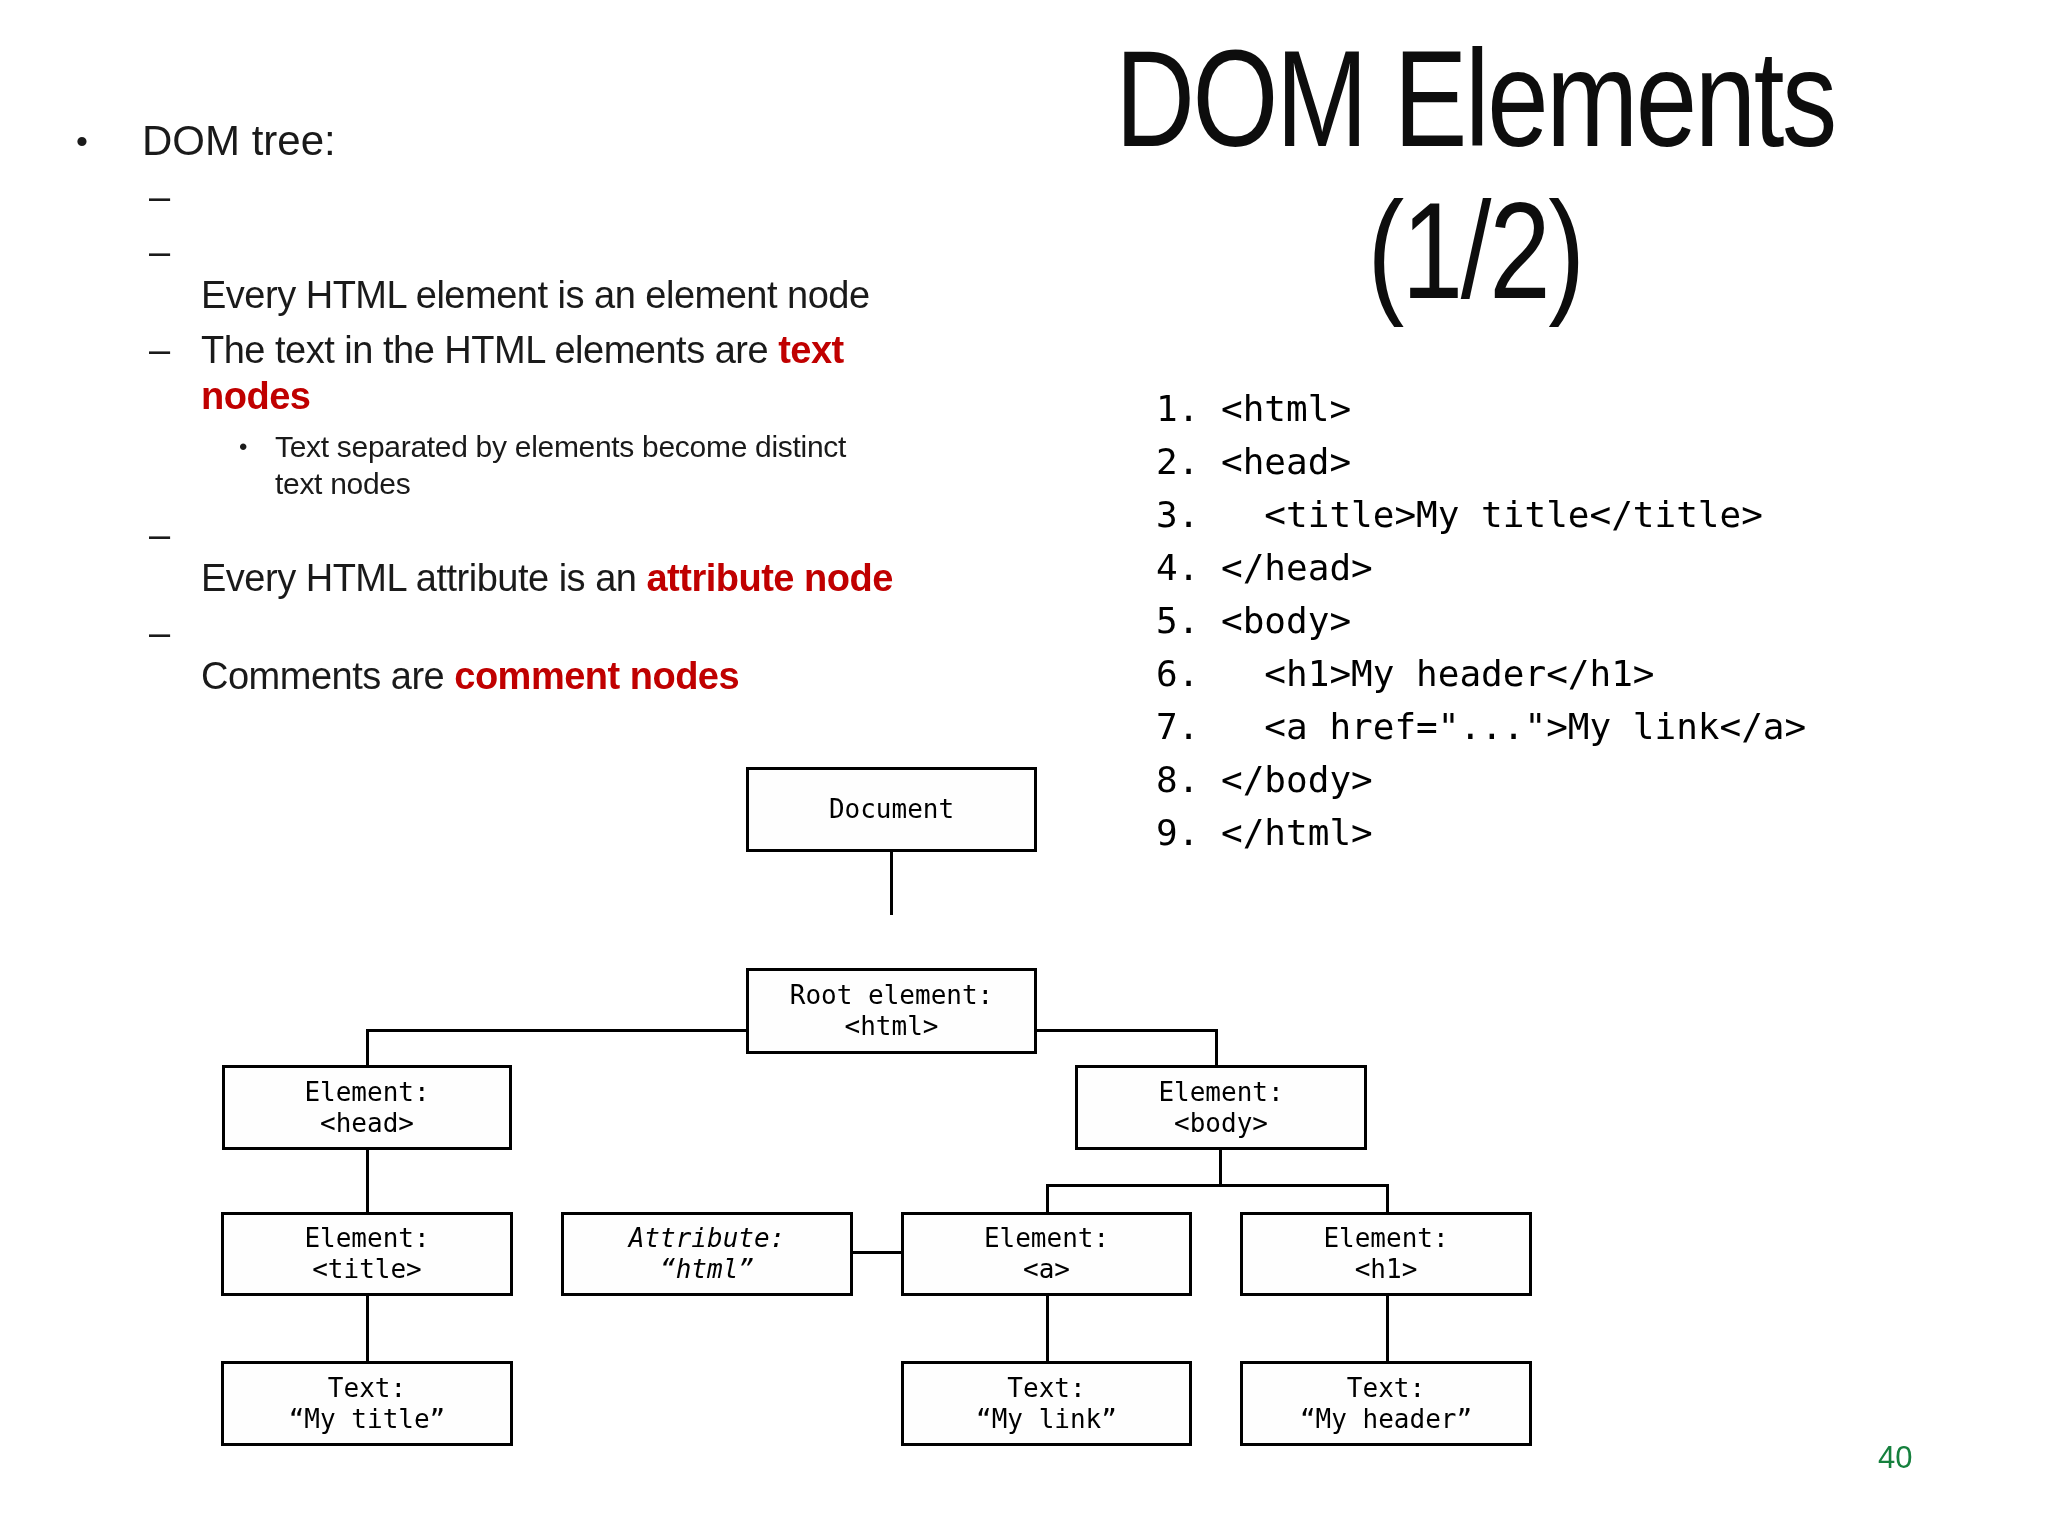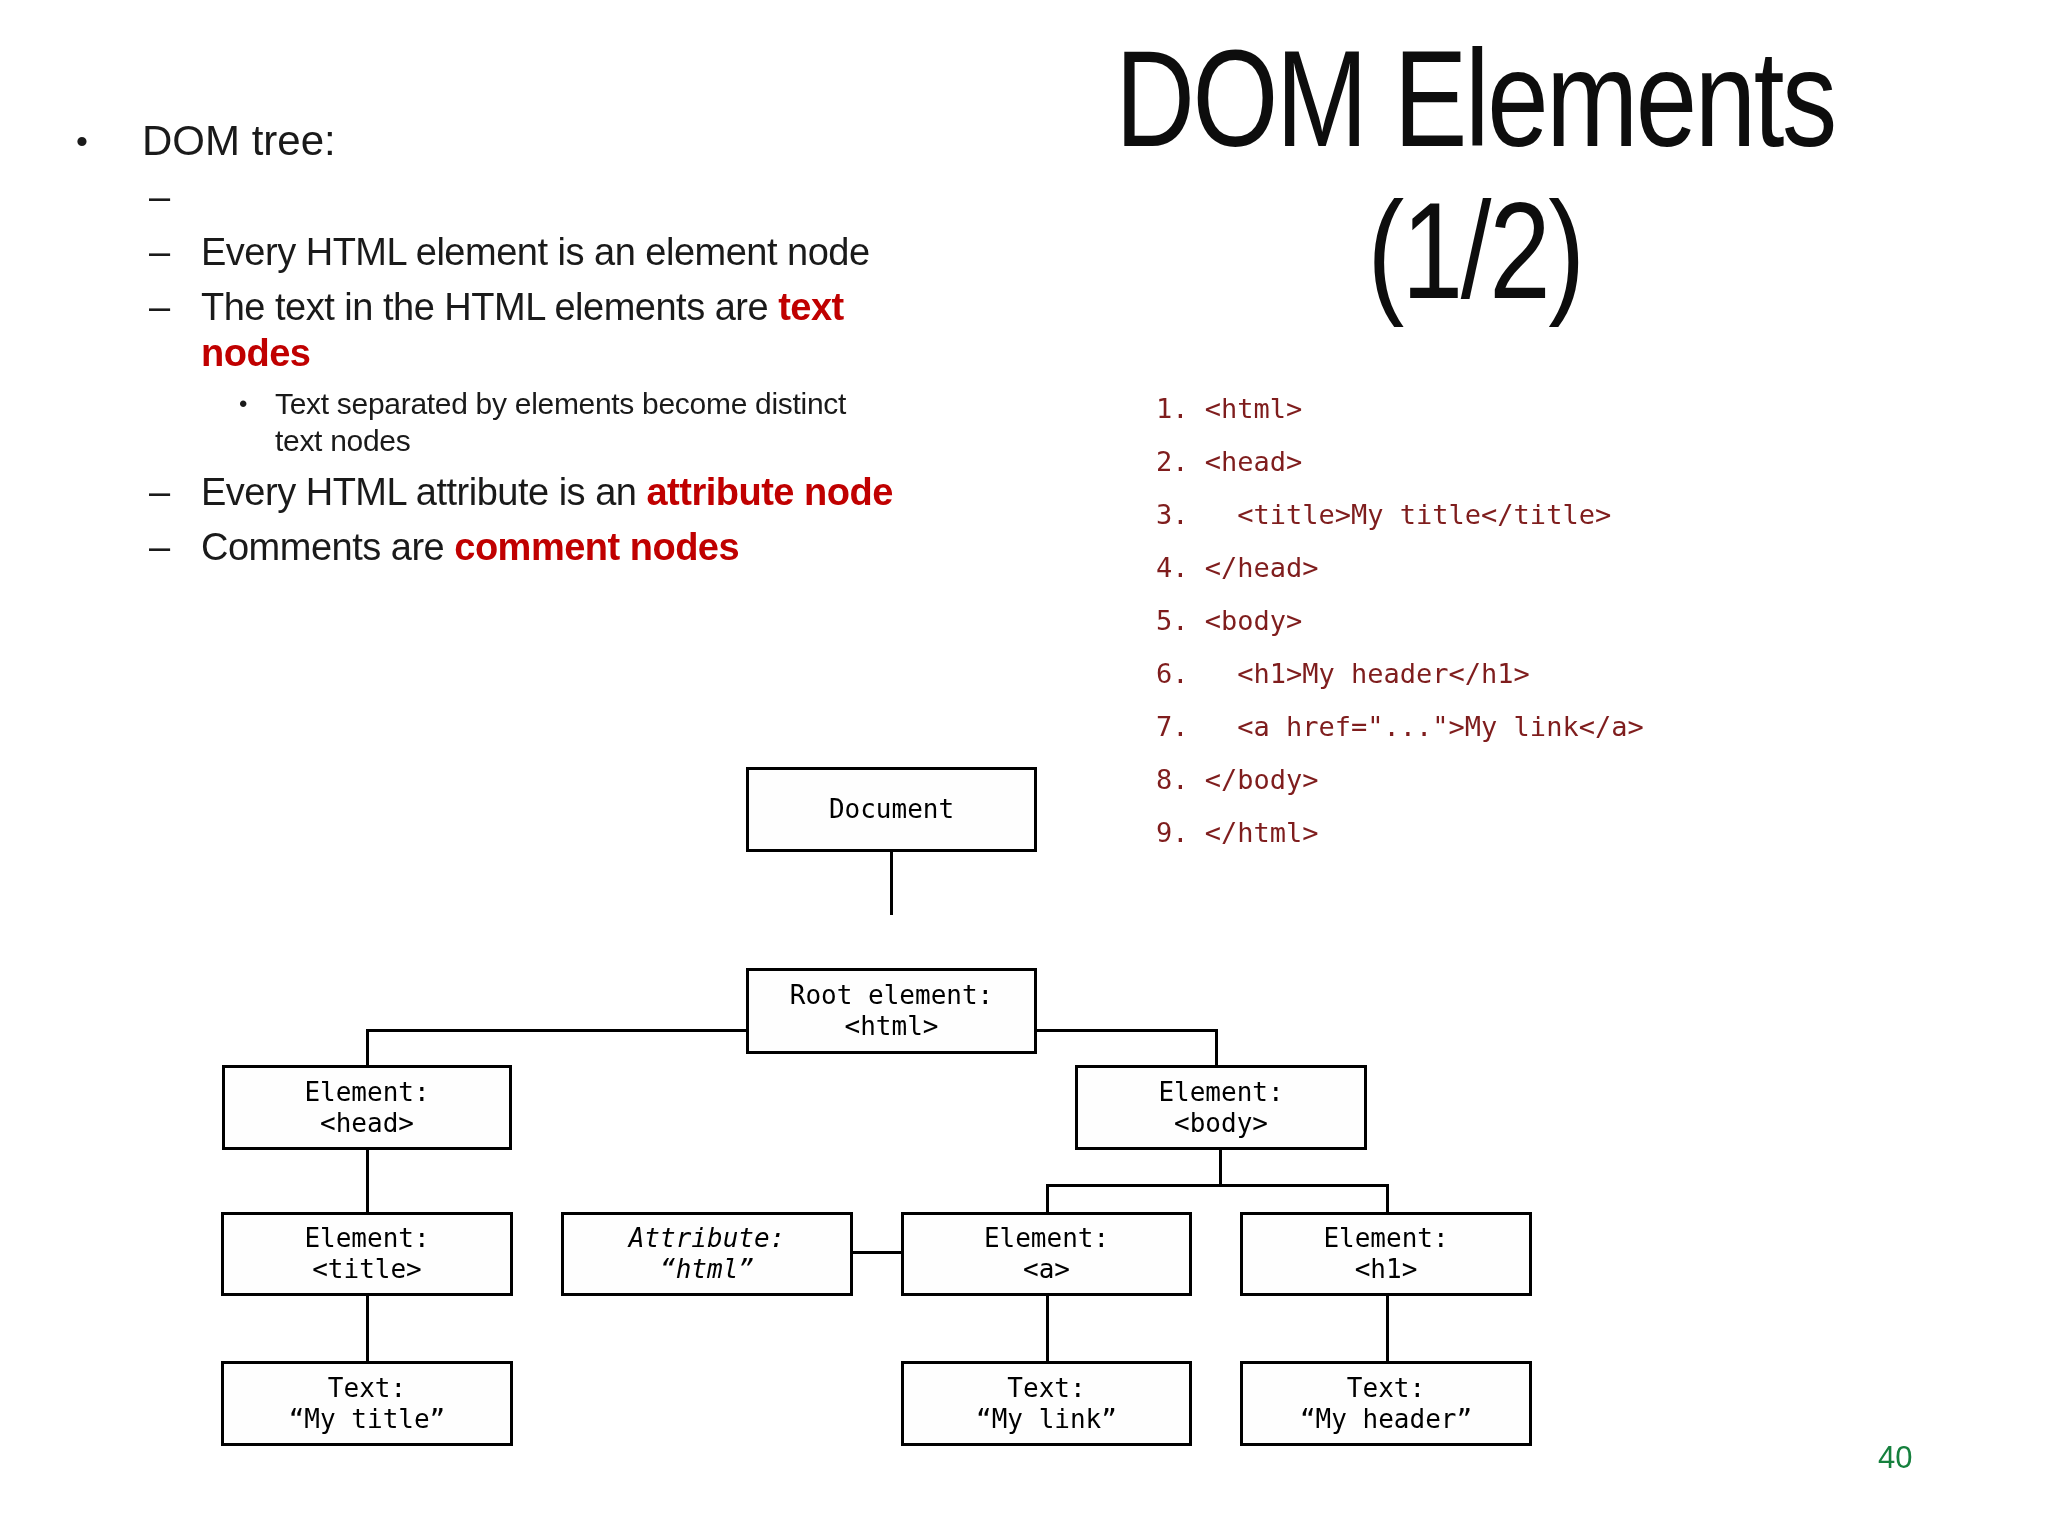--- a/index.html
+++ b/index.html
@@ -26,31 +26,31 @@
   .mk{flex:0 0 auto;text-align:left;}
   .l1{font-size:42px;line-height:50px;margin-bottom:8px;}
   .l1 .mk{width:66px;padding-left:12px;font-size:34px;}
   .l2{font-size:38px;line-height:46px;margin-left:85px;margin-bottom:9px;letter-spacing:-0.5px;}
   .l2 .mk{width:52px;}
   .l3{font-size:30px;line-height:37px;margin-left:175px;margin-bottom:10px;letter-spacing:-0.3px;}
   .l3 .mk{width:36px;font-size:24px;}
   .tx{flex:1 1 auto;}
   .w-1{max-width:600px;}
   .w-3{max-width:700px;}
-  .w-wide{max-width:780px;}
+  .w-wide{max-width:780px;margin-top:43px;}
   .w-sub{max-width:590px;}
   .mono{font-family:"DejaVu Sans Mono","Liberation Mono",monospace;font-size:0.95em;}
   .em-red{color:#C00000;font-weight:bold;}
   
   .code{
     position:absolute;left:1156px;top:382px;
     font-family:"DejaVu Sans Mono","Liberation Mono",monospace;
-    font-size:27px;line-height:53px;
+    font-size:36px;line-height:53px;
     white-space:pre;
-    color:#7f1d1d;
+    color:#000000;
   }
   
   .node{
     position:absolute;
     box-sizing:border-box;
     border:3px solid #000;
     background:#fefefe;
     display:flex;flex-direction:column;
     align-items:center;justify-content:center;
     font-family:"DejaVu Sans Mono","Liberation Mono",monospace;

